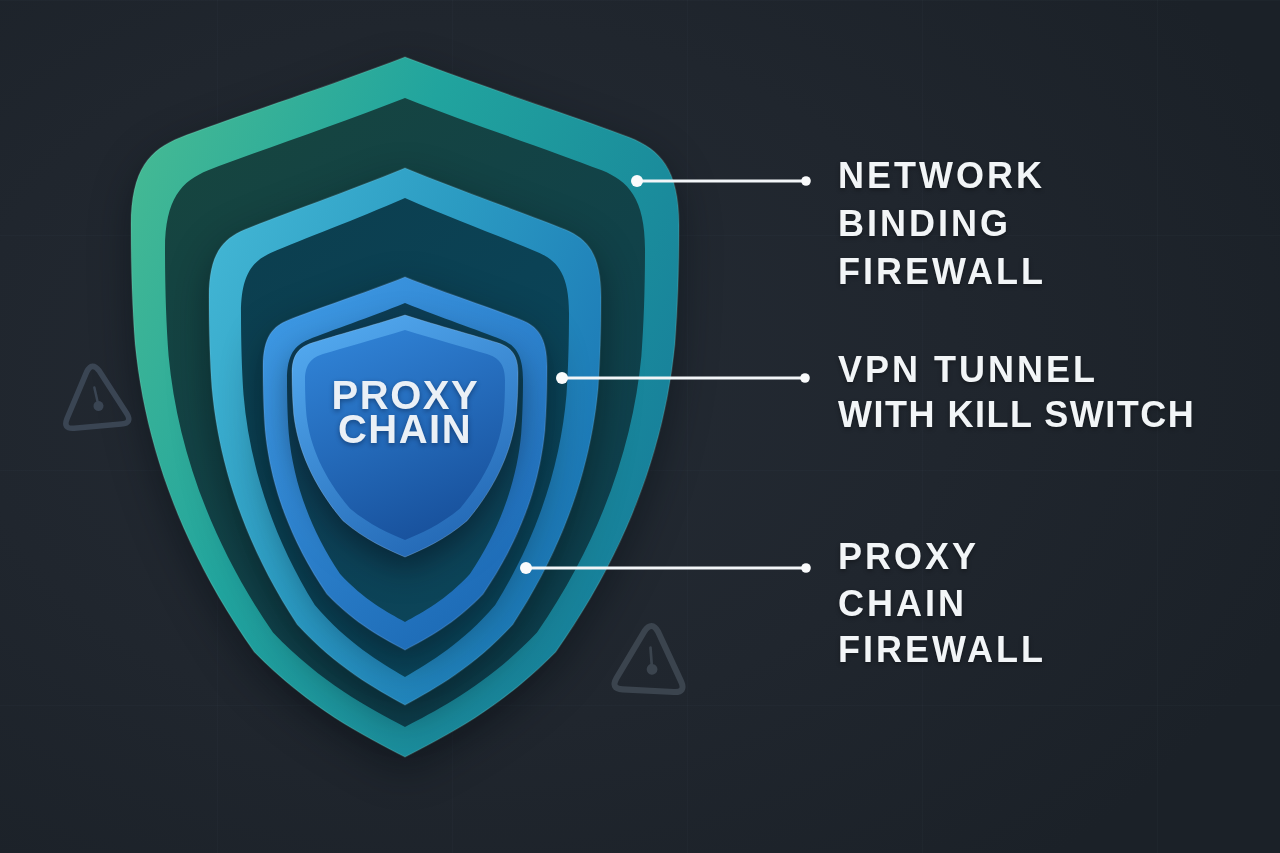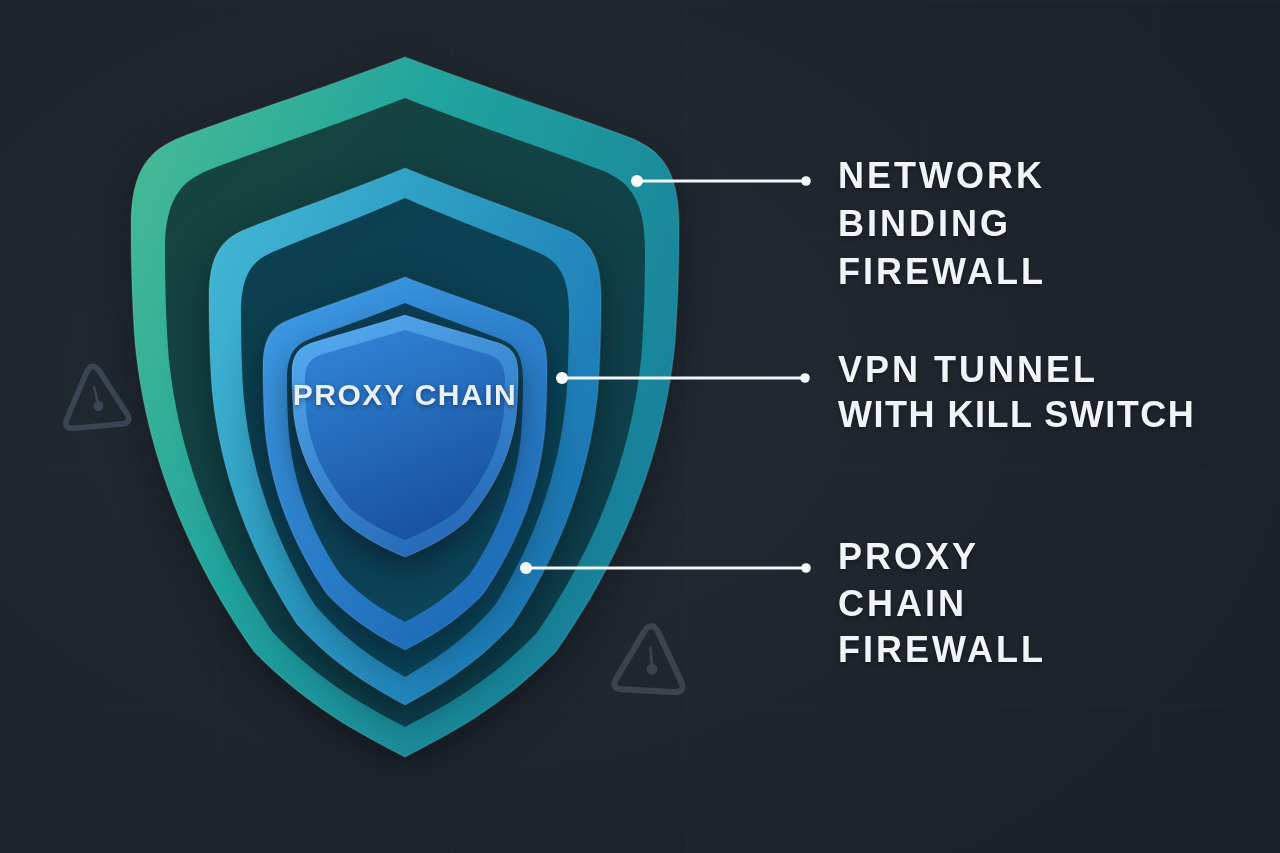--- a/index.html
+++ b/index.html
@@ -16,21 +16,21 @@
     background-size:235px 235px;
     background-position:217px 0px;
     opacity:.55;
   }
   .diagram-svg{position:absolute;inset:0;}
   .ring-shadow{filter:drop-shadow(0 14px 20px rgba(3,8,15,0.45));}
   .core-shadow{filter:drop-shadow(0 12px 16px rgba(3,10,22,0.5));}
 
   .core-label{
     position:absolute;left:285px;top:378px;width:240px;
-    text-align:center;color:#eaf0f6;font-weight:700;font-size:30px;
+    text-align:center;color:#eaf0f6;font-weight:700;font-size:40px;
     line-height:34px;letter-spacing:1.5px;
     text-shadow:0 2px 5px rgba(2,20,50,0.45);
   }
   .callout{
     position:absolute;left:838px;color:#f2f5f7;font-weight:700;font-size:36px;
     letter-spacing:3px;line-height:48px;white-space:nowrap;
     text-shadow:0 2px 4px rgba(0,0,0,0.35);
   }
   .callout .line{display:block;}
   .callout .line.light{font-weight:700;letter-spacing:1.5px;}

